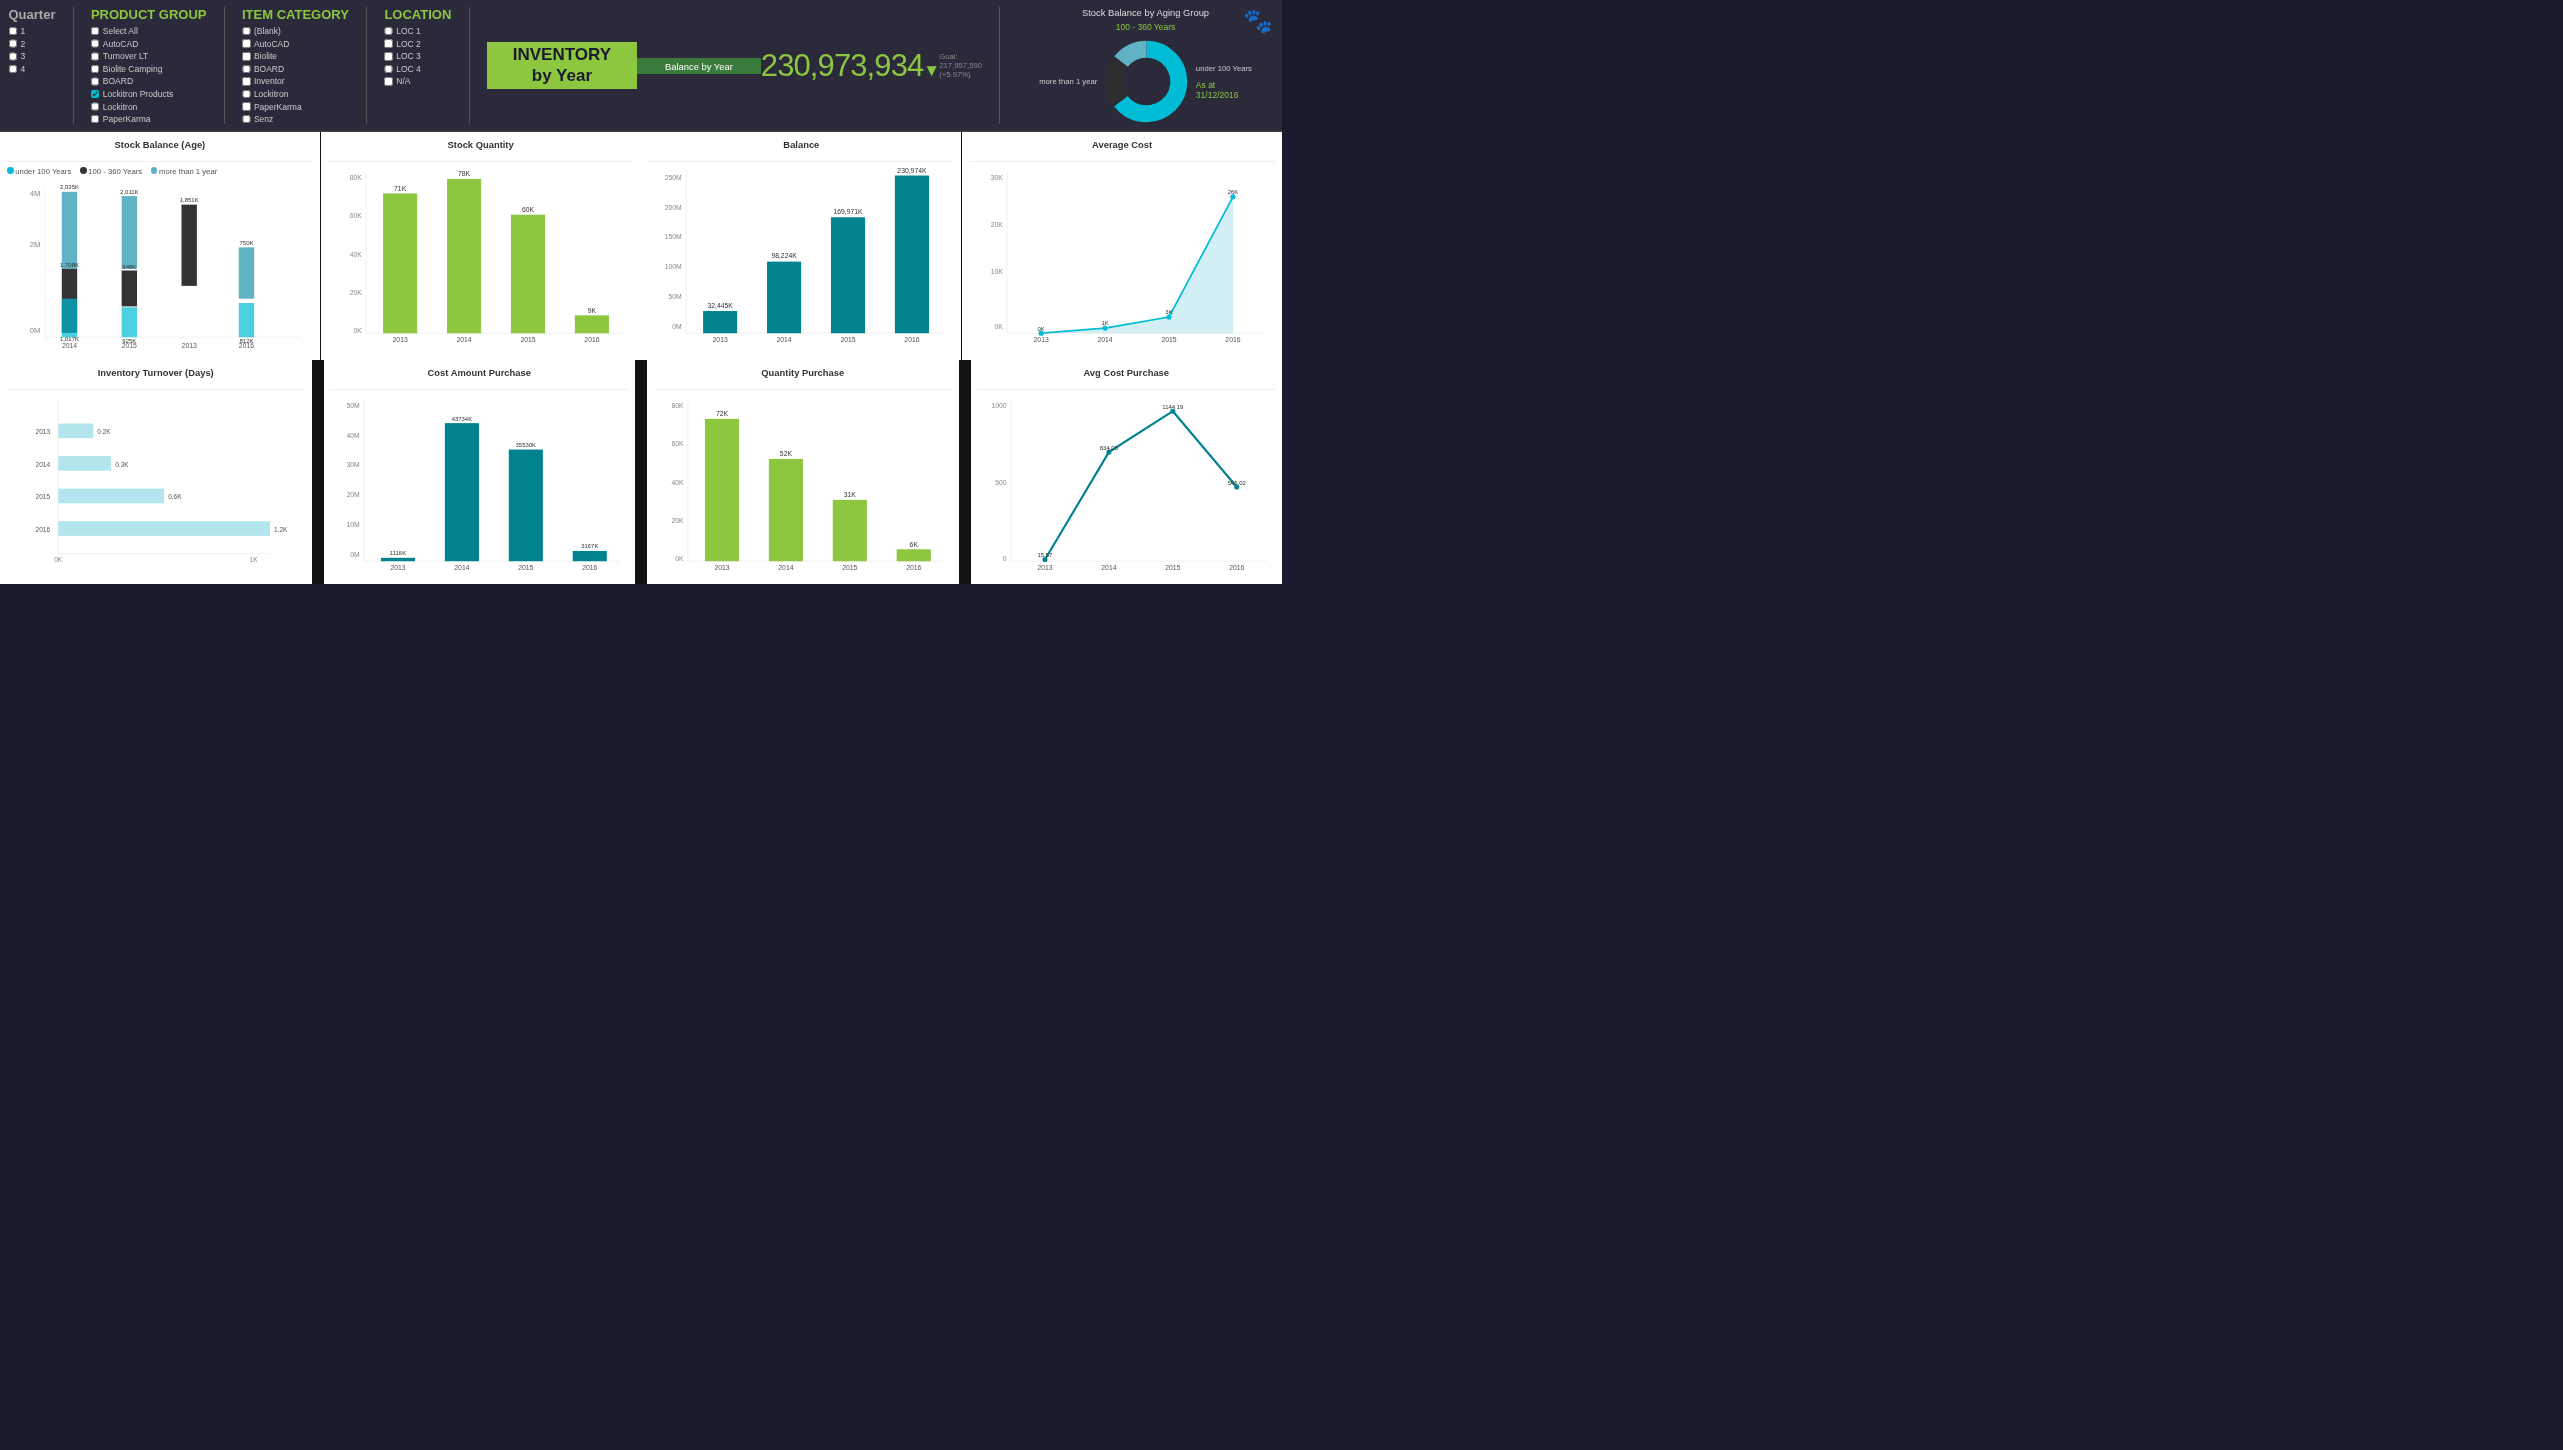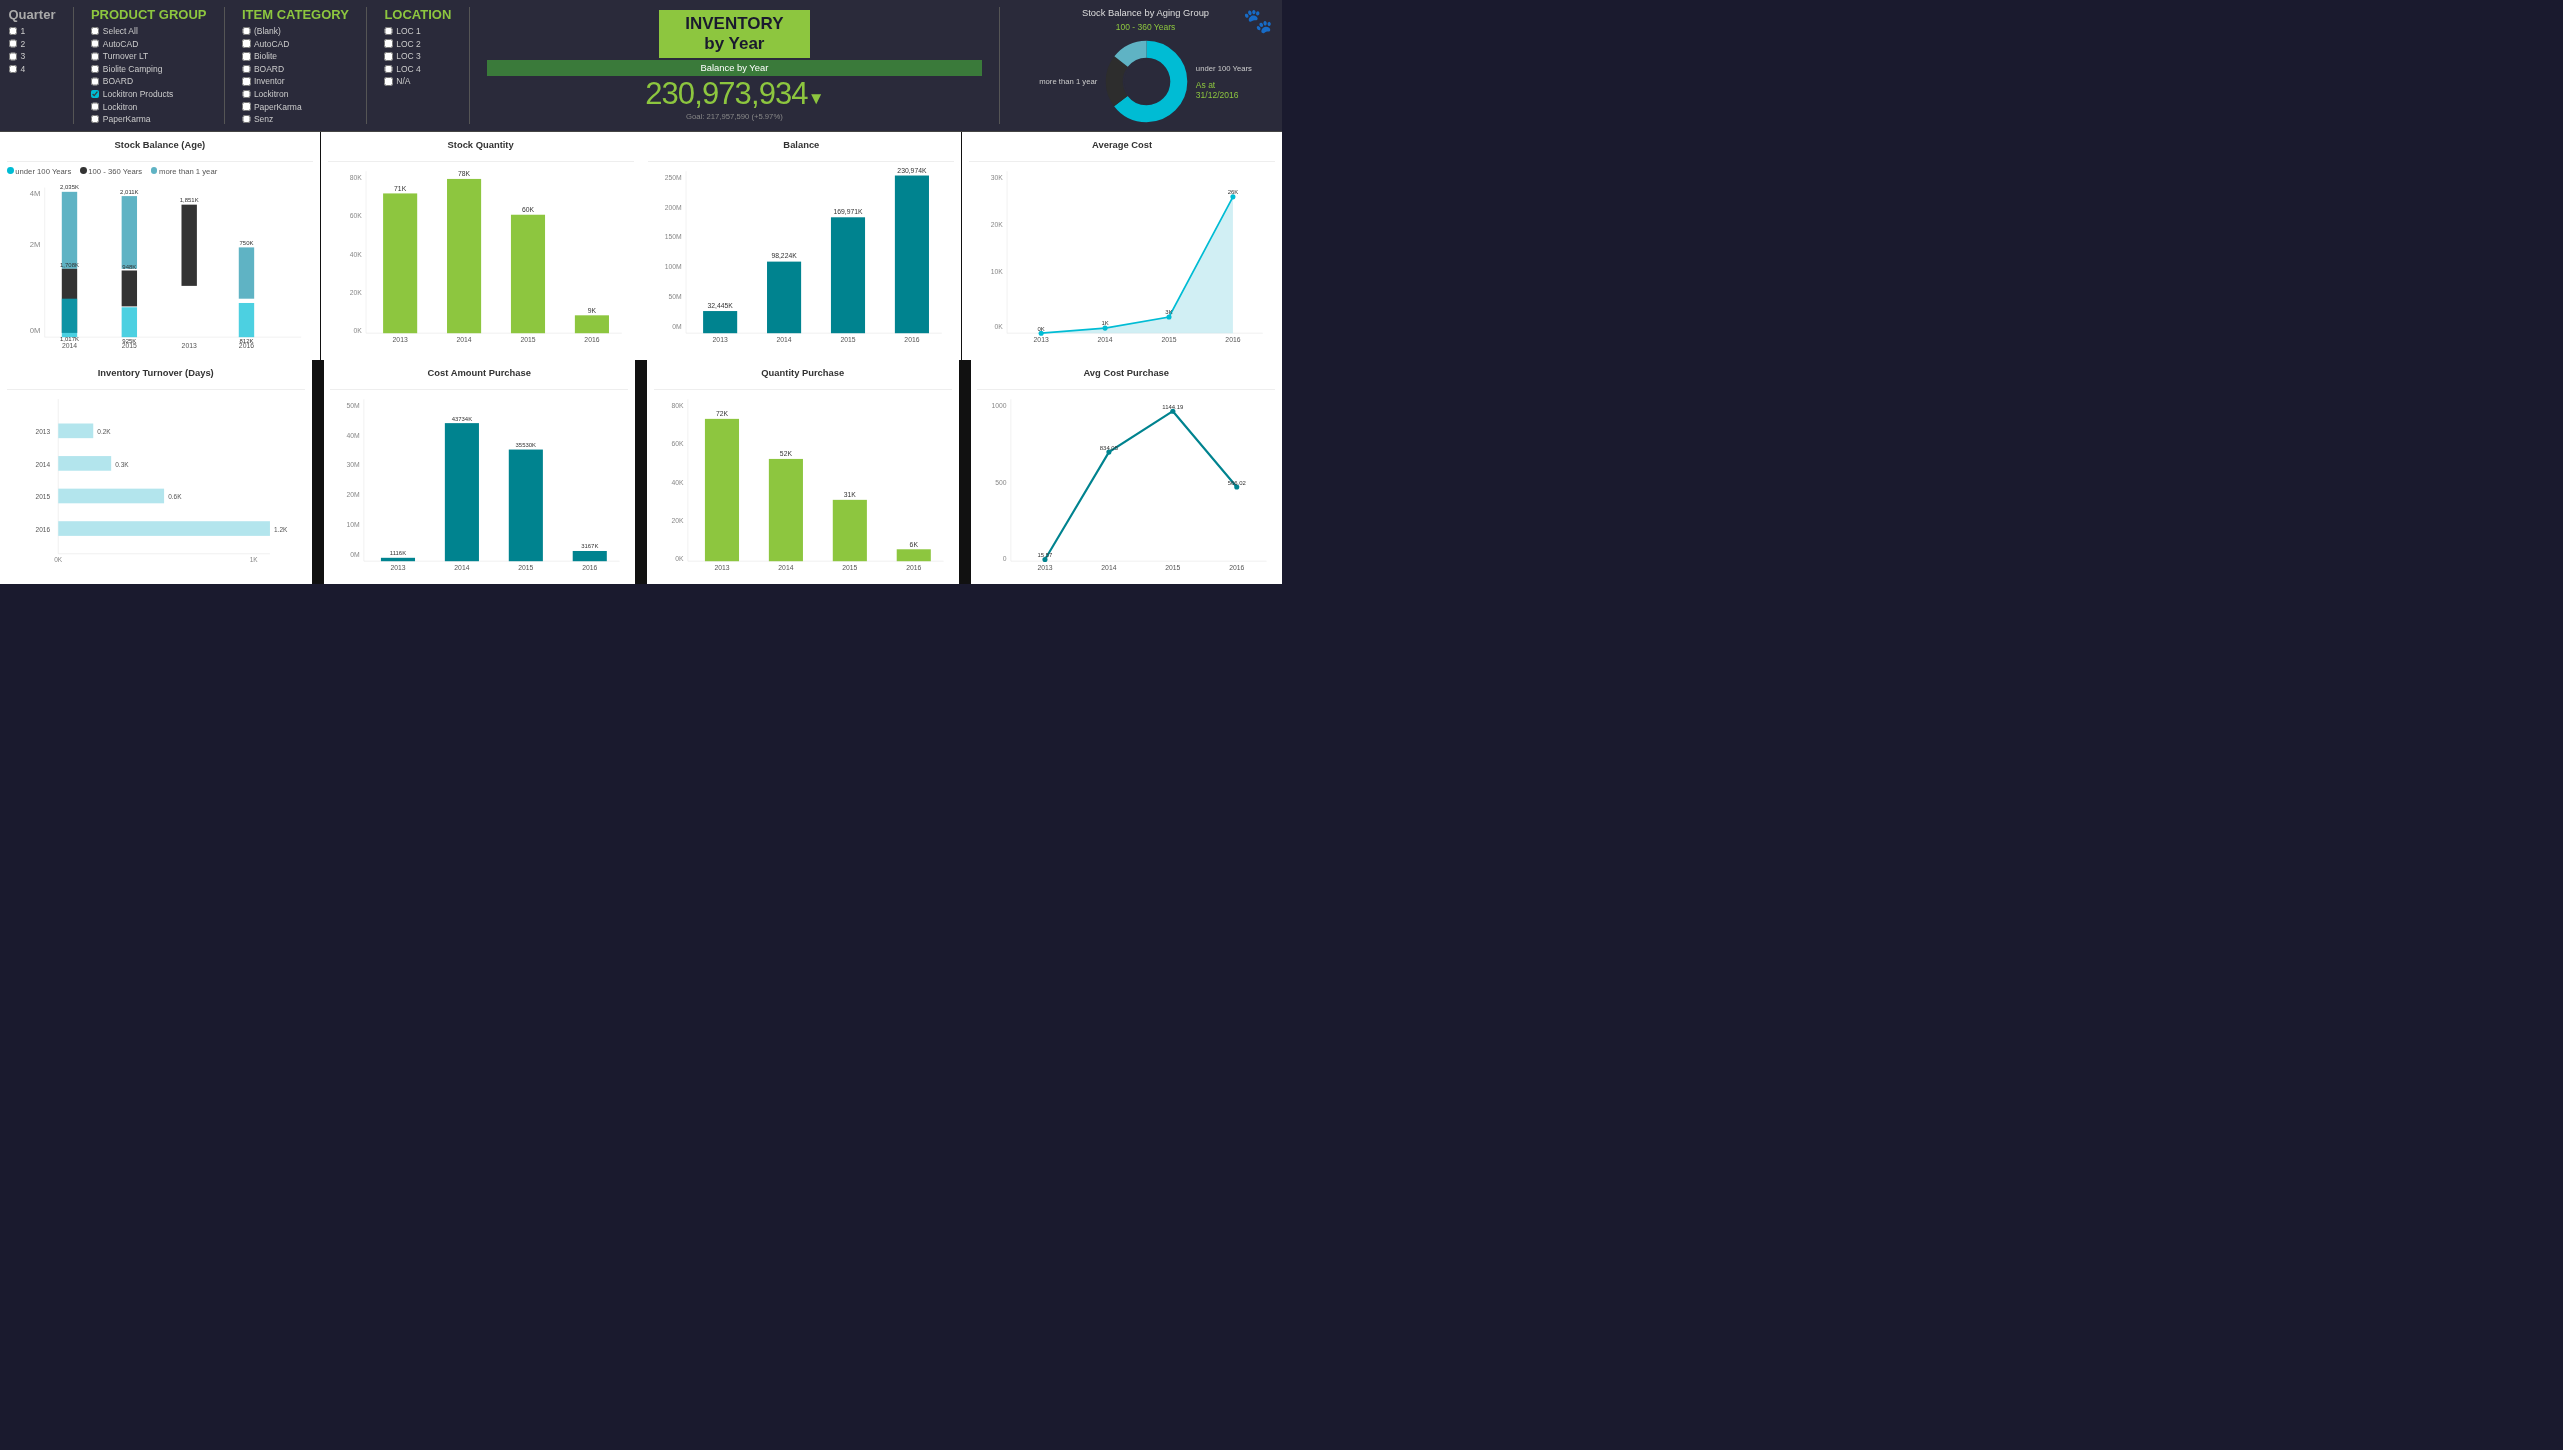--- a/index.html
+++ b/index.html
@@ -70,23 +70,23 @@
     .divider-v {
       width: 0.9px;
       background: #555;
       margin: 0 4.3px;
     }
 
     
     .center-kpi {
       flex: 1;
       display: flex;
-      flex-direction: column;
+      flex-direction: row;
       align-items: center;
-      justify-content: center;
+      justify-content: space-between;
       min-width: 188px;
     }
 
     
     .donut-section {
       display: flex;
       flex-direction: column;
       align-items: center;
       justify-content: space-between;
       min-width: 222px;

